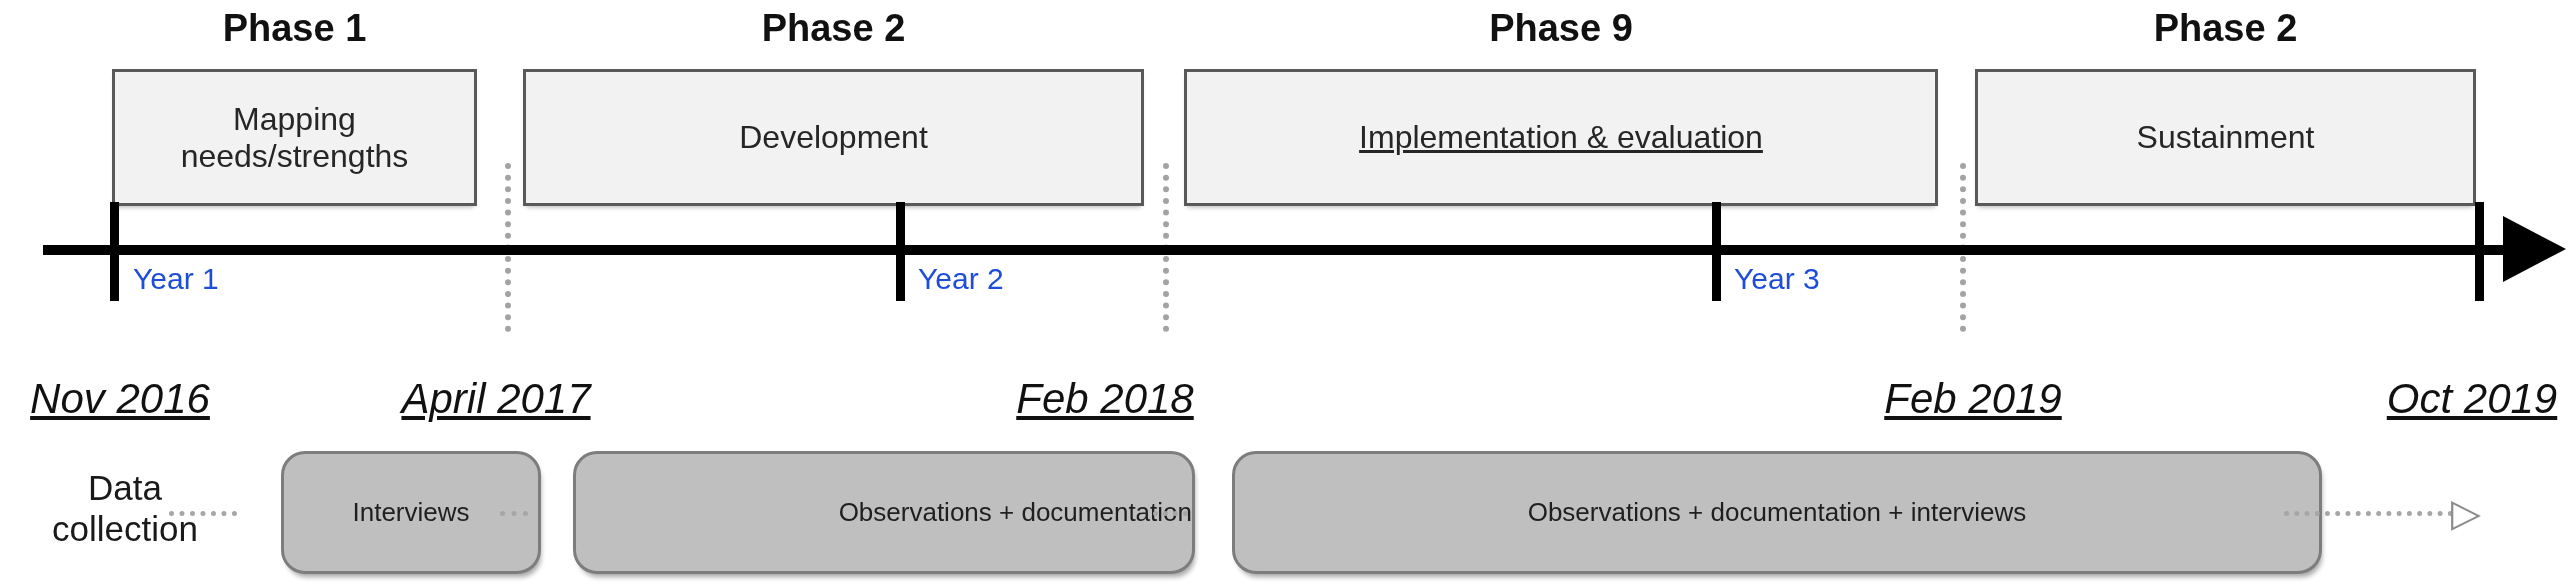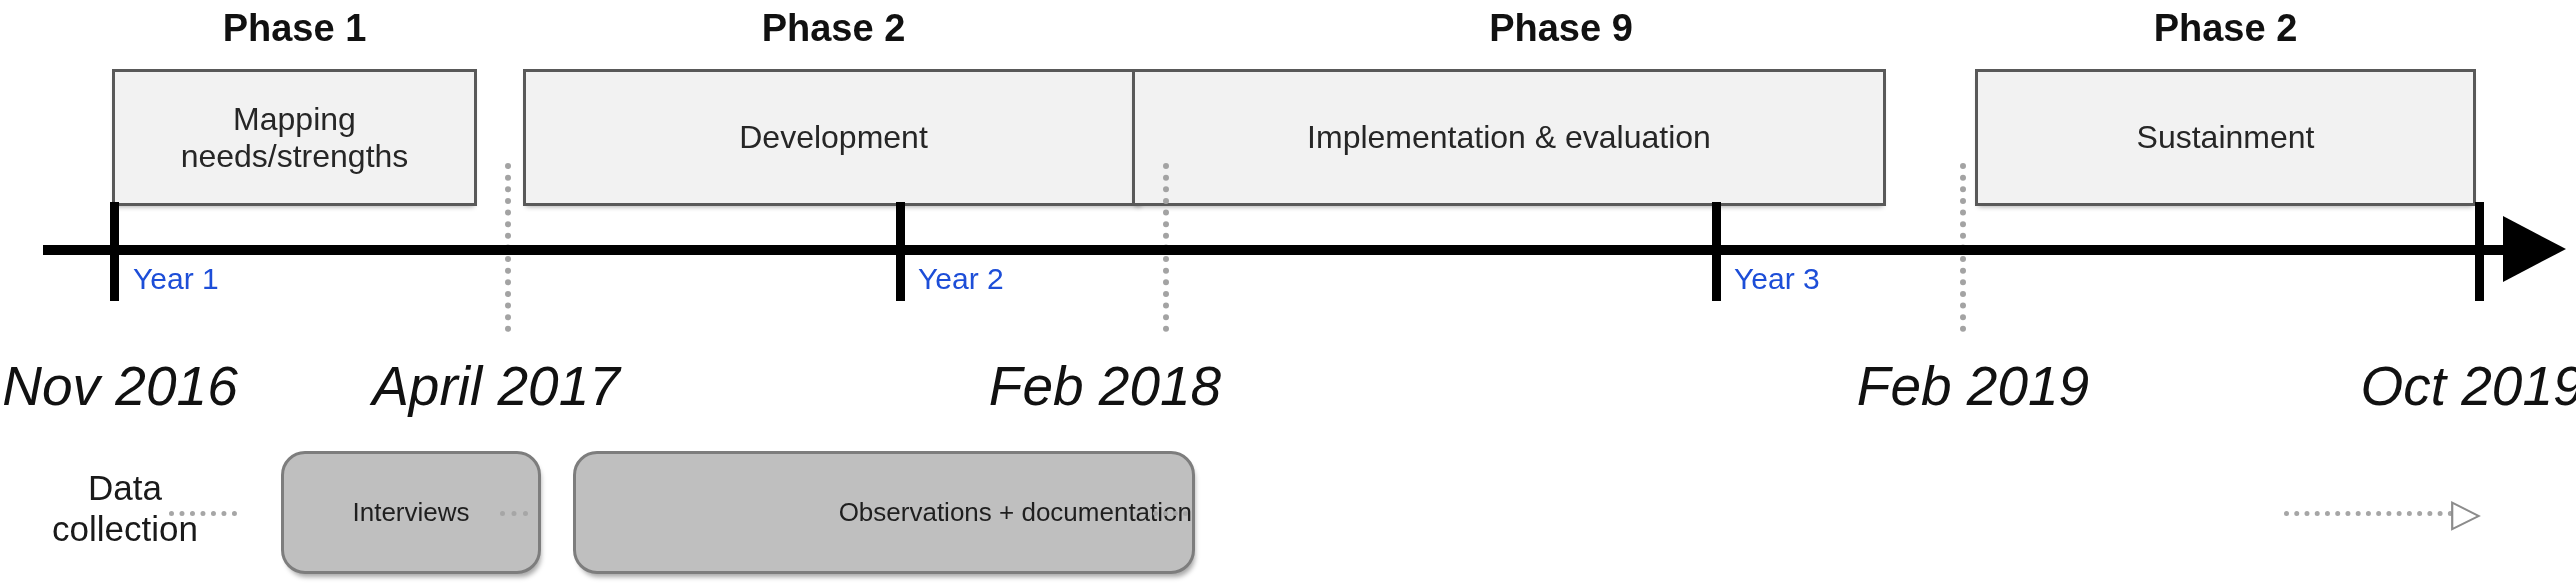--- a/index.html
+++ b/index.html
@@ -21,22 +21,22 @@
   .axis-line{position:absolute;top:245px;height:10.3px;background:#000;}
   .axis-arrow{
     position:absolute;left:2503px;top:216px;width:0;height:0;
     border-top:33px solid transparent;border-bottom:33px solid transparent;
     border-left:63px solid #000;
   }
   .tick{position:absolute;top:202px;width:8.7px;height:99px;background:#000;}
   .year-label{position:absolute;top:262px;font-size:30px;font-weight:normal;color:#1d4ed8;white-space:nowrap;}
   .vdots{position:absolute;top:163px;height:169px;width:0;border-left:6.3px dotted #a3a3a3;}
   .date-label{
-    position:absolute;top:354px;font-size:55px;font-style:italic;color:#111;
-    white-space:nowrap;transform:translateX(-50%);
+    position:absolute;top:375px;font-size:42px;font-style:italic;color:#111;
+    white-space:nowrap;transform:translateX(-50%);text-decoration:underline;
   }
   .dc-label{
     position:absolute;top:467px;left:125px;transform:translateX(-50%);
     font-size:35px;line-height:41px;text-align:center;color:#1a1a1a;white-space:pre-line;
   }
   .hdots{position:absolute;top:511px;height:0;border-top:5.5px dotted #a6a6a6;}
   .dc-box{
     position:absolute;top:451px;height:123px;box-sizing:border-box;
     background:#bfbfbf;border:3.2px solid #7d7d7d;border-radius:24px;
     display:flex;align-items:center;justify-content:center;
@@ -56,21 +56,21 @@
   <div class="phase-title" style="left:1184px;width:754px;">Phase 9</div>
   <div class="phase-title" style="left:1975px;width:501px;">Phase 2</div>
 
   <div class="phase-box" style="left:523px;width:621px;">
     <span>Development</span>
   </div>
   <div class="phase-box" style="left:112px;width:365px;">
     <span>Mapping
 needs/strengths</span>
   </div>
-  <div class="phase-box" style="left:1132px;width:754px;">
+  <div class="phase-box" style="left:1184px;width:754px;text-decoration:underline;">
     <span>Implementation &amp; evaluation</span>
   </div>
   <div class="phase-box" style="left:1975px;width:501px;">
     <span>Sustainment</span>
   </div>
 
   <div class="vdots" style="left:505px;"></div>
   <div class="vdots" style="left:1163px;"></div>
   <div class="vdots" style="left:1960px;"></div>
 
@@ -99,18 +99,21 @@
   <div class="dc-box" style="left:238px;width:260px;">
     <span>Interviews</span>
   </div>
 
   <div class="hdots" style="left:500px;width:28px;"></div>
   <div class="dc-box" style="left:530px;width:622px;justify-content:flex-end;">
     <span>Observations + documentation</span>
   </div>
 
   <div class="hdots" style="left:1153px;width:35px;"></div>
+  <div class="dc-box" style="left:1189px;width:1090px;">
+    <span>Observations + documentation + interviews</span>
+  </div>
 
   <div class="hdots" style="left:2284px;width:169px;"></div>
   <div class="open-arrow" style="left:2451px;">▷</div>
 
 </div>
 
 
 </body></html>

